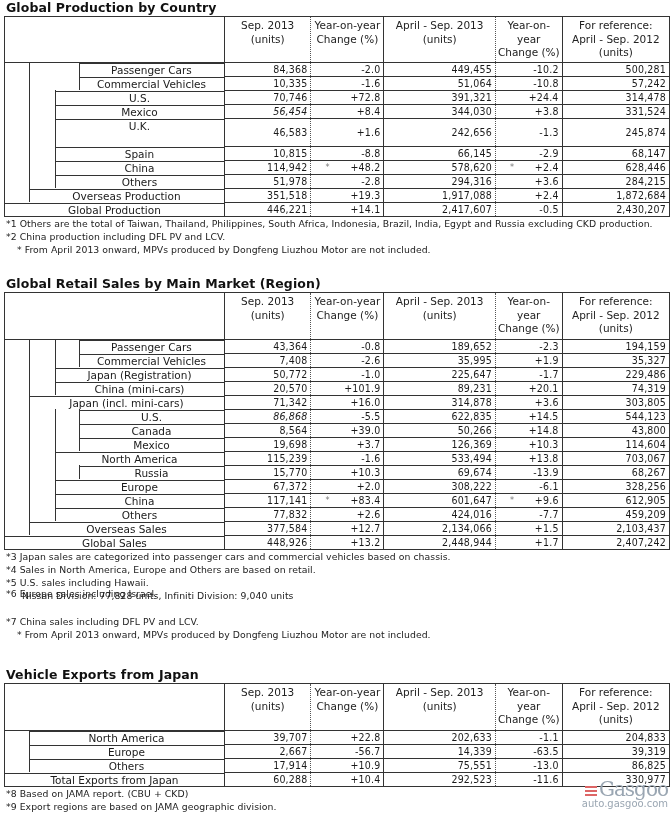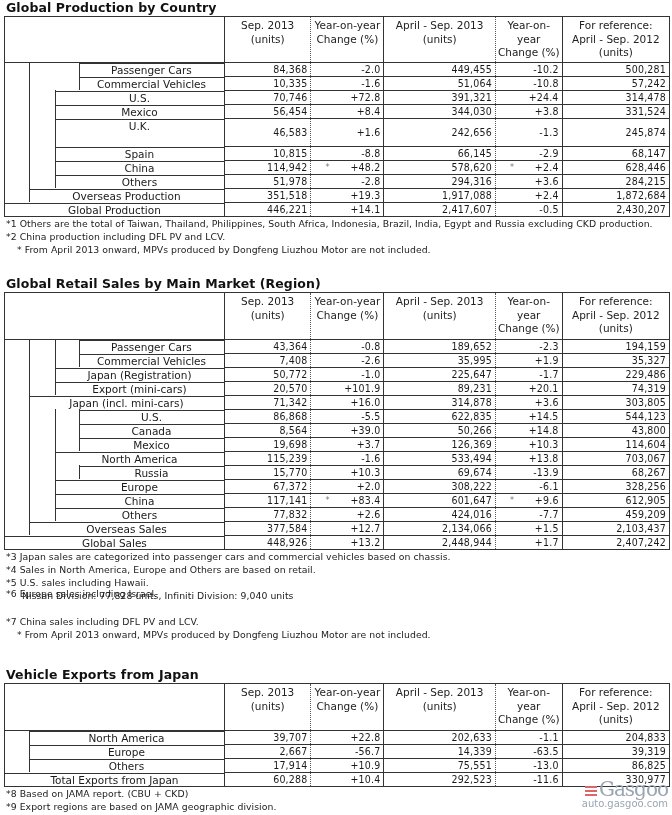--- a/index.html
+++ b/index.html
@@ -97,21 +97,21 @@
         <td class="num" style="height: 13px; line-height: 13px;"><span>314,478</span></td>
       </tr>
       <tr>
         <td class="lblcell">
           <div class="lblwrap" style="height: 13px;">
             <div class="lbltext" style="left: 50px; line-height: 13px;">Mexico</div>
             <div class="vline" style="left: 24px;"></div>
             <div class="vline" style="left: 50px;"></div>
           </div>
         </td>
-        <td class="num" style="height: 13px; line-height: 13px;"><span>56,454</span></td>
+        <td class="num" style="height: 13px; line-height: 13px; font-style: italic;"><span>56,454</span></td>
         <td class="num dot" style="height: 13px; line-height: 13px;"><span>+8.4</span></td>
         <td class="num" style="height: 13px; line-height: 13px;"><span>344,030</span></td>
         <td class="num dot" style="height: 13px; line-height: 13px;"><span>+3.8</span></td>
         <td class="num" style="height: 13px; line-height: 13px;"><span>331,524</span></td>
       </tr>
       <tr>
         <td class="lblcell">
           <div class="lblwrap" style="height: 28px;">
             <div class="lbltext" style="left: 50px; line-height: 13px;">U.K.</div>
             <div class="vline" style="left: 24px;"></div>
@@ -260,21 +260,21 @@
         </td>
         <td class="num" style="height: 13px; line-height: 13px;"><span>50,772</span></td>
         <td class="num dot" style="height: 13px; line-height: 13px;"><span>-1.0</span></td>
         <td class="num" style="height: 13px; line-height: 13px;"><span>225,647</span></td>
         <td class="num dot" style="height: 13px; line-height: 13px;"><span>-1.7</span></td>
         <td class="num" style="height: 13px; line-height: 13px;"><span>229,486</span></td>
       </tr>
       <tr>
         <td class="lblcell">
           <div class="lblwrap" style="height: 13px;">
-            <div class="lbltext" style="left: 50px; line-height: 13px;">Export (mini-cars)</div>
+            <div class="lbltext" style="left: 50px; line-height: 13px;">China (mini-cars)</div>
             <div class="vline" style="left: 24px;"></div>
             <div class="vline" style="left: 50px;"></div>
           </div>
         </td>
         <td class="num" style="height: 13px; line-height: 13px;"><span>20,570</span></td>
         <td class="num dot" style="height: 13px; line-height: 13px;"><span>+101.9</span></td>
         <td class="num" style="height: 13px; line-height: 13px;"><span>89,231</span></td>
         <td class="num dot" style="height: 13px; line-height: 13px;"><span>+20.1</span></td>
         <td class="num" style="height: 13px; line-height: 13px;"><span>74,319</span></td>
       </tr>
@@ -293,21 +293,21 @@
       </tr>
       <tr>
         <td class="lblcell">
           <div class="lblwrap" style="height: 13px;">
             <div class="lbltext" style="left: 74px; line-height: 13px;">U.S.</div>
             <div class="vline" style="left: 24px;"></div>
             <div class="vline" style="left: 50px;"></div>
             <div class="vline" style="left: 74px;"></div>
           </div>
         </td>
-        <td class="num" style="height: 13px; line-height: 13px;"><span>86,868</span></td>
+        <td class="num" style="height: 13px; line-height: 13px; font-style: italic;"><span>86,868</span></td>
         <td class="num dot" style="height: 13px; line-height: 13px;"><span>-5.5</span></td>
         <td class="num" style="height: 13px; line-height: 13px;"><span>622,835</span></td>
         <td class="num dot" style="height: 13px; line-height: 13px;"><span>+14.5</span></td>
         <td class="num" style="height: 13px; line-height: 13px;"><span>544,123</span></td>
       </tr>
       <tr>
         <td class="lblcell">
           <div class="lblwrap" style="height: 13px;">
             <div class="lbltext" style="left: 74px; line-height: 13px;">Canada</div>
             <div class="vline" style="left: 24px;"></div>

